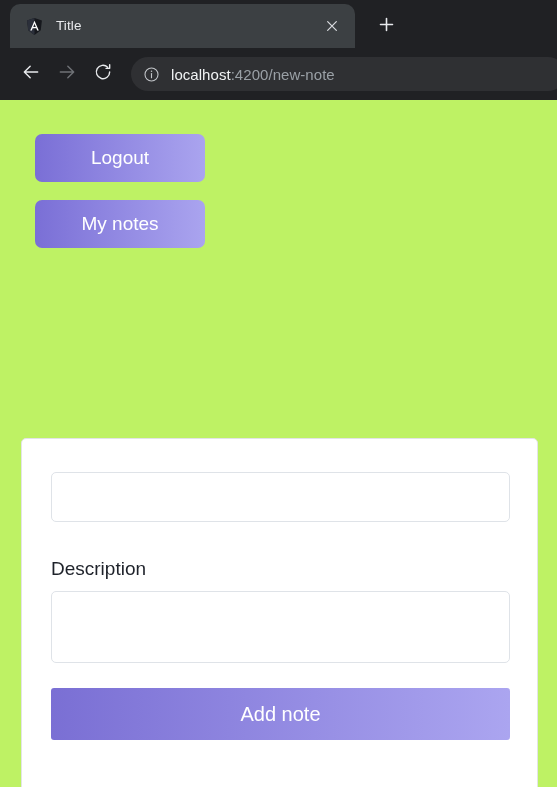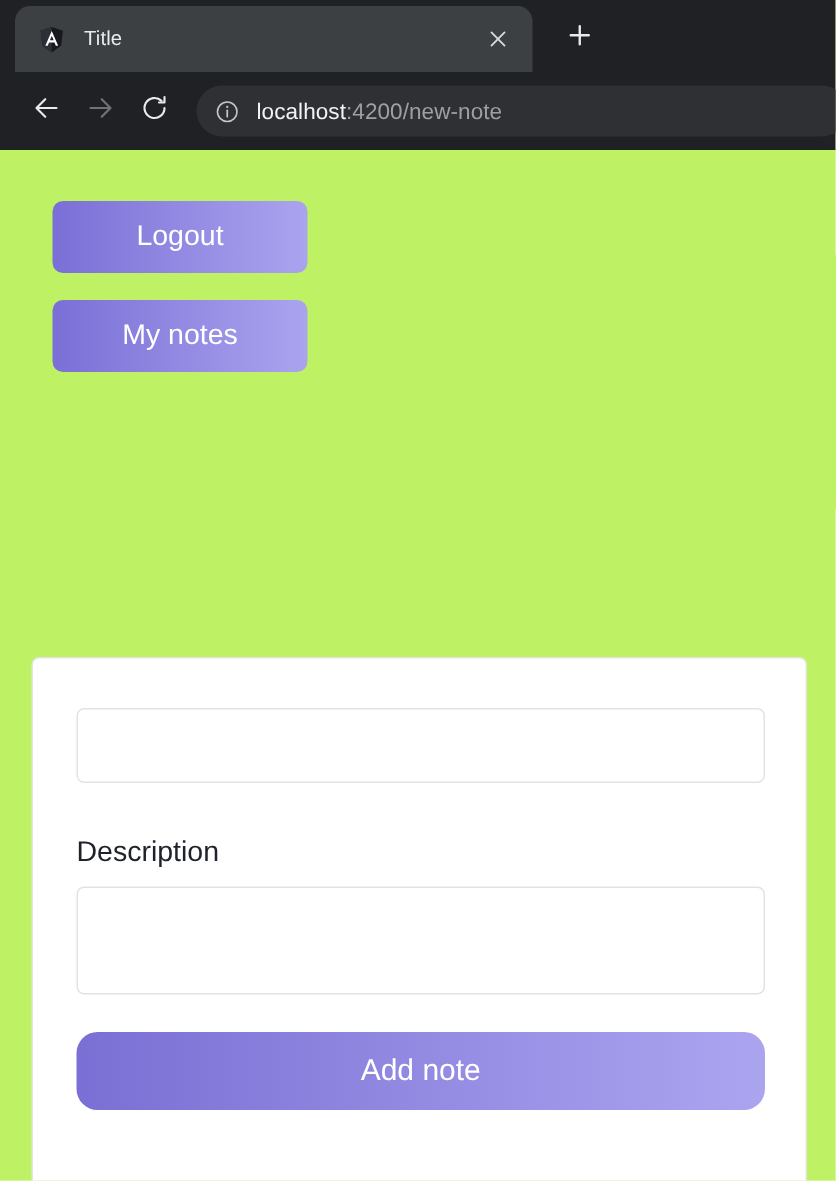--- a/index.html
+++ b/index.html
@@ -202,21 +202,21 @@
     resize: none;
     line-height: 1.3;
   }
 
   .submit-btn {
     display: block;
     margin-top: 25px;
     width: 459px;
     height: 52px;
     border: none;
-    border-radius: 14px;
+    border-radius: 3px;
     color: #ffffff;
     font-family: "Liberation Sans", sans-serif;
     font-size: 20px;
     line-height: 52px;
     text-align: center;
     padding: 0;
     cursor: pointer;
     background: linear-gradient(90deg, #7a6fd4 0%, #aba5f0 100%);
   }
 </style>

